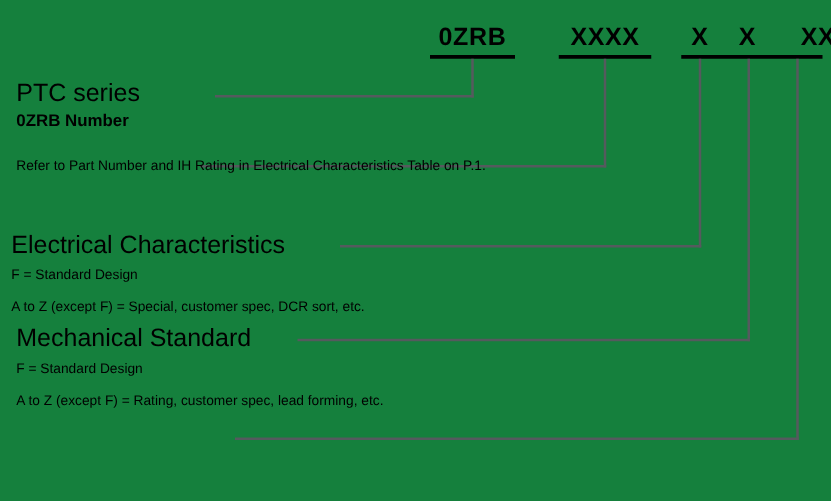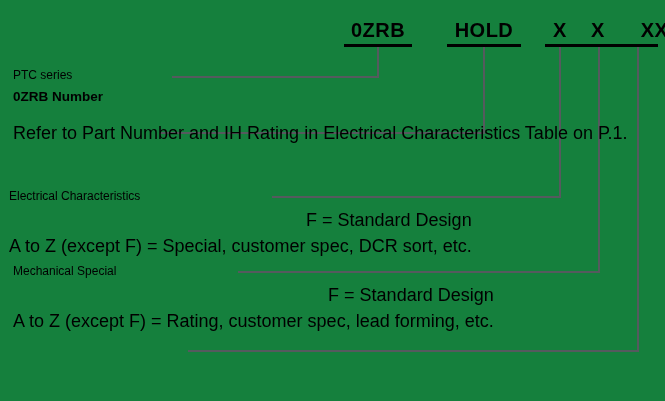--- a/index.html
+++ b/index.html
@@ -33,40 +33,39 @@
   }
   .pn-rule {
     position: absolute;
     height: 3px;
     background: #000;
   }
 
   
   .blk { position: absolute; }
   .blk-title {
-    font-size: 12px;
+    font-size: 20px;
     font-weight: normal;
     line-height: 22px;
     white-space: pre;
     color: #000;
   }
   .blk-sub-bold {
     font-size: 13.5px;
     font-weight: bold;
     line-height: 18px;
     white-space: pre;
     color: #000;
   }
   .blk-sub {
-    font-size: 18px;
+    font-size: 11px;
     font-weight: normal;
     line-height: 19px;
     white-space: pre;
     color: #000;
-    text-align: right;
   }
   .blk-sub-sm {
     font-size: 12.5px;
     font-weight: normal;
     line-height: 16px;
     white-space: pre;
     color: #000;
   }
 
   
@@ -82,21 +81,21 @@
   }
 </style>
 </head>
 <body>
 
 <div id="diagram">
 
   <div class="pn-seg" style="left:345px; top:18px; width:66px;">0ZRB</div>
   <div class="pn-rule" style="left:344px; top:44px; width:68px;"></div>
 
-  <div class="pn-seg" style="left:448px; top:18px; width:72px;">HOLD</div>
+  <div class="pn-seg" style="left:448px; top:18px; width:72px;">XXXX</div>
   <div class="pn-rule" style="left:447px; top:44px; width:74px;"></div>
 
   <div class="pn-seg" style="left:549px; top:18px; width:22px;">X</div>
 
   <div class="pn-seg" style="left:587px; top:18px; width:22px;">X</div>
 
   <div class="pn-seg" style="left:638px; top:18px; width:33px;">XX</div>
 
   <div class="pn-rule" style="left:545px; top:44px; width:113px;"></div>
 
@@ -124,19 +123,19 @@
     <div class="blk-sub" style="margin-top:3px;">Refer to Part Number and IH Rating in Electrical Characteristics Table on P.1.</div>
   </div>
 
   <div class="blk" style="left:9px; top:185px;">
     <div class="blk-title">Electrical Characteristics</div>
     <div class="blk-sub" style="margin-top:4px;">F = Standard Design</div>
     <div class="blk-sub" style="margin-top:7px;">A to Z (except F) = Special, customer spec, DCR sort, etc.</div>
   </div>
 
   <div class="blk" style="left:13px; top:260px;">
-    <div class="blk-title">Mechanical Special</div>
+    <div class="blk-title">Mechanical Standard</div>
     <div class="blk-sub" style="margin-top:4px;">F = Standard Design</div>
     <div class="blk-sub" style="margin-top:7px;">A to Z (except F) = Rating, customer spec, lead forming, etc.</div>
   </div>
 
 
 </div>
 
 </body></html>

